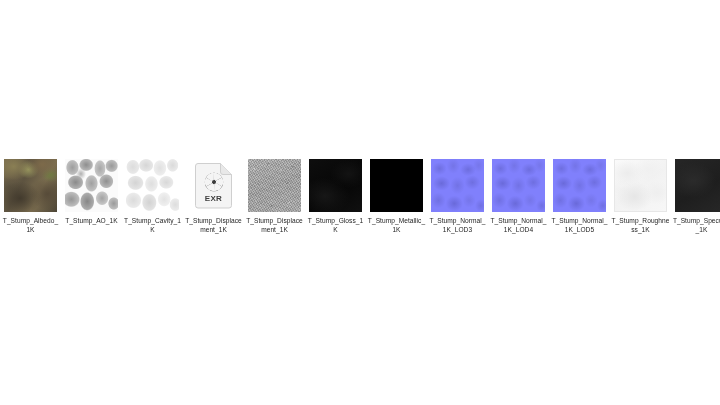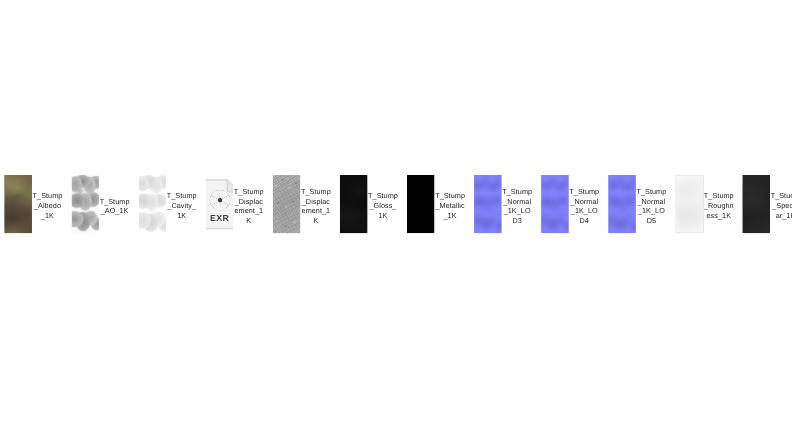--- a/index.html
+++ b/index.html
@@ -30,21 +30,21 @@
     width: 712px;
     display: flex;
     flex-direction: row;
     align-items: flex-start;
     gap: 8px;
   }
 
   .file-item {
     width: 53px;
     display: flex;
-    flex-direction: row;
+    flex-direction: column;
     align-items: center;
     cursor: default;
   }
 
   .thumb {
     position: relative;
     width: 53px;
     height: 53px;
     box-sizing: border-box;
     overflow: hidden;

